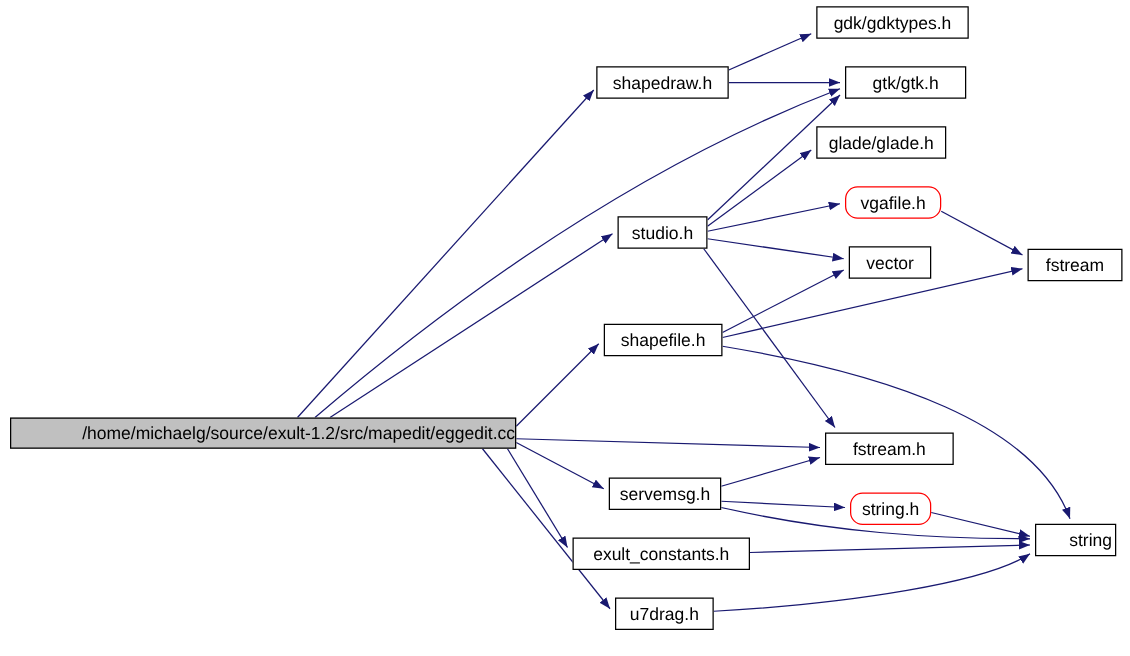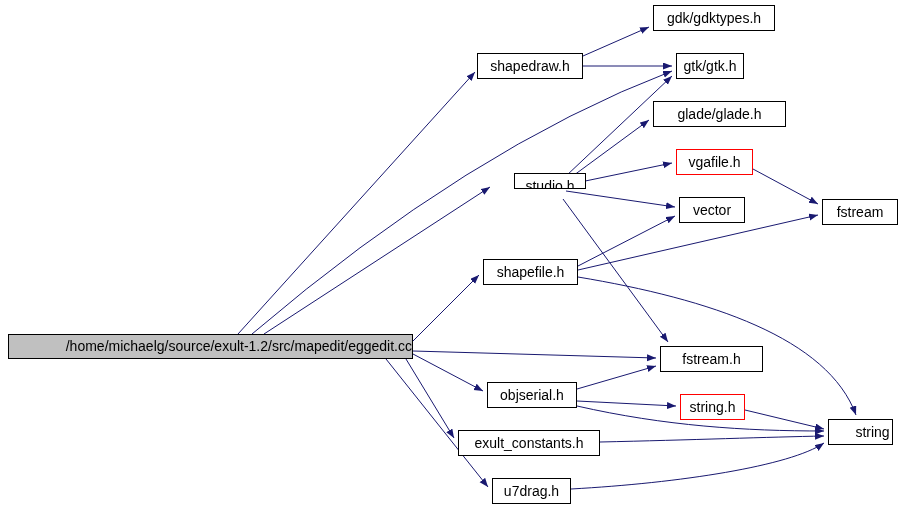--- a/index.html
+++ b/index.html
@@ -48,20 +48,21 @@
     overflow: hidden;
     cursor: pointer;
   }
   .node.root {
     background: var(--root-fill, #c0c0c0);
     cursor: default;
     text-align: right;
   }
   .node.truncated {
     border-color: var(--truncated-border, #ff0000);
+    border-radius: 10px;
   }
 </style>
 </head>
 <body>
 
 <div id="graph-canvas">
   <svg id="edge-layer" width="904" height="525">
     <defs>
       <marker id="arrowhead" markerWidth="10" markerHeight="8" refX="9" refY="3.5" orient="auto" markerUnits="userSpaceOnUse">
         <path id="arrowhead-shape" d="M0,0 L9,3.5 L0,7 z" fill="#191970"></path>
@@ -90,27 +91,27 @@
       <path d="M577,401 L676,406" class="edge" marker-end="url(#arrowhead)"></path>
       <path d="M577,406 C665,426 745,431 824,431" class="edge" marker-end="url(#arrowhead)"></path>
       <path d="M745,410 L824,429" class="edge" marker-end="url(#arrowhead)"></path>
       <path d="M600,442 C690,440 770,437 824,436" class="edge" marker-end="url(#arrowhead)"></path>
       <path d="M571,489 C680,483 790,466 824,443" class="edge" marker-end="url(#arrowhead)"></path>
     </svg>
   <div id="node-layer">
       <div class="node root" style="left: 8px; top: 334px; width: 405px; height: 25px; line-height: 23px;">/home/michaelg/source/exult-1.2/src/mapedit/eggedit.cc</div>
       <div class="node normal" style="left: 477px; top: 53px; width: 106px; height: 26px; line-height: 24px;">shapedraw.h</div>
       <div class="node normal" style="left: 653px; top: 5px; width: 122px; height: 26px; line-height: 24px;">gdk/gdktypes.h</div>
-      <div class="node normal" style="left: 676px; top: 53px; width: 68px; height: 26px; line-height: 24px;">gtk/gtk.h</div>
-      <div class="node normal" style="left: 653px; top: 101px; width: 133px; height: 26px; line-height: 24px;">glade/glade.h</div>
+      <div class="node normal" style="left: 676px; top: 53px; width: 97px; height: 26px; line-height: 24px;">gtk/gtk.h</div>
+      <div class="node normal" style="left: 653px; top: 101px; width: 104px; height: 26px; line-height: 24px;">glade/glade.h</div>
       <div class="node truncated" style="left: 676px; top: 149px; width: 77px; height: 26px; line-height: 24px;">vgafile.h</div>
-      <div class="node normal" style="left: 494px; top: 173px; width: 72px; height: 16px; line-height: 24px; margin-left: 20px;">studio.h</div>
+      <div class="node normal" style="left: 494px; top: 173px; width: 72px; height: 26px; line-height: 24px;">studio.h</div>
       <div class="node normal" style="left: 679px; top: 197px; width: 66px; height: 26px; line-height: 24px;">vector</div>
       <div class="node normal" style="left: 822px; top: 199px; width: 76px; height: 26px; line-height: 24px;">fstream</div>
       <div class="node normal" style="left: 483px; top: 259px; width: 95px; height: 26px; line-height: 24px;">shapefile.h</div>
       <div class="node normal" style="left: 660px; top: 346px; width: 103px; height: 26px; line-height: 24px;">fstream.h</div>
-      <div class="node normal" style="left: 487px; top: 382px; width: 90px; height: 26px; line-height: 24px;">objserial.h</div>
+      <div class="node normal" style="left: 487px; top: 382px; width: 90px; height: 26px; line-height: 24px;">servemsg.h</div>
       <div class="node truncated" style="left: 680px; top: 394px; width: 65px; height: 26px; line-height: 24px;">string.h</div>
       <div class="node normal" style="left: 828px; top: 419px; width: 65px; height: 26px; line-height: 24px; padding-left: 24px;">string</div>
       <div class="node normal" style="left: 458px; top: 430px; width: 142px; height: 26px; line-height: 24px; text-align: center;">exult_constants.h</div>
       <div class="node normal" style="left: 492px; top: 478px; width: 79px; height: 26px; line-height: 24px;">u7drag.h</div>
     </div>
 </div>
 
 </body></html>

